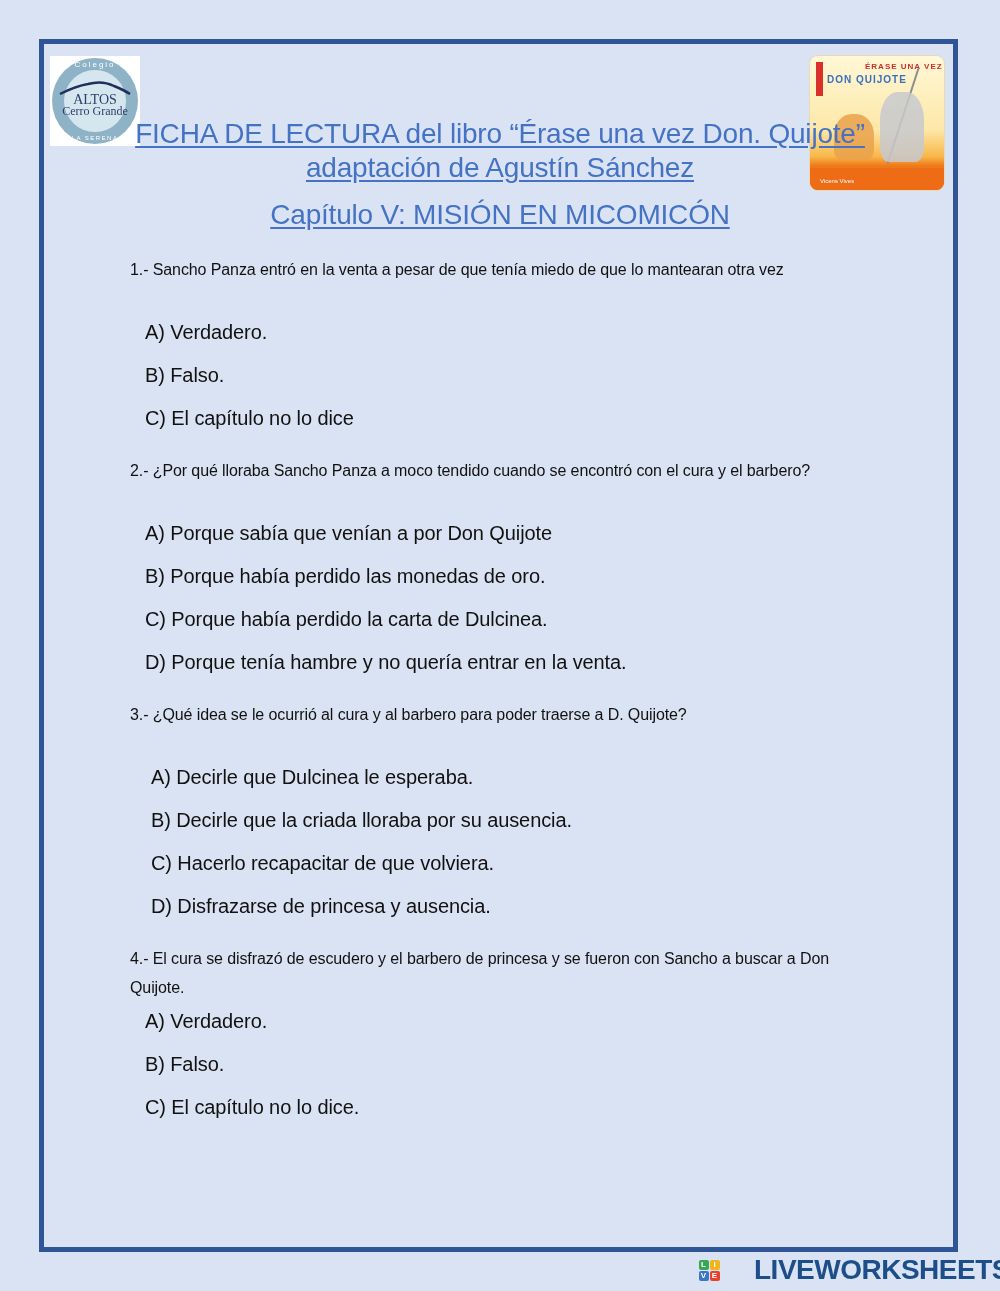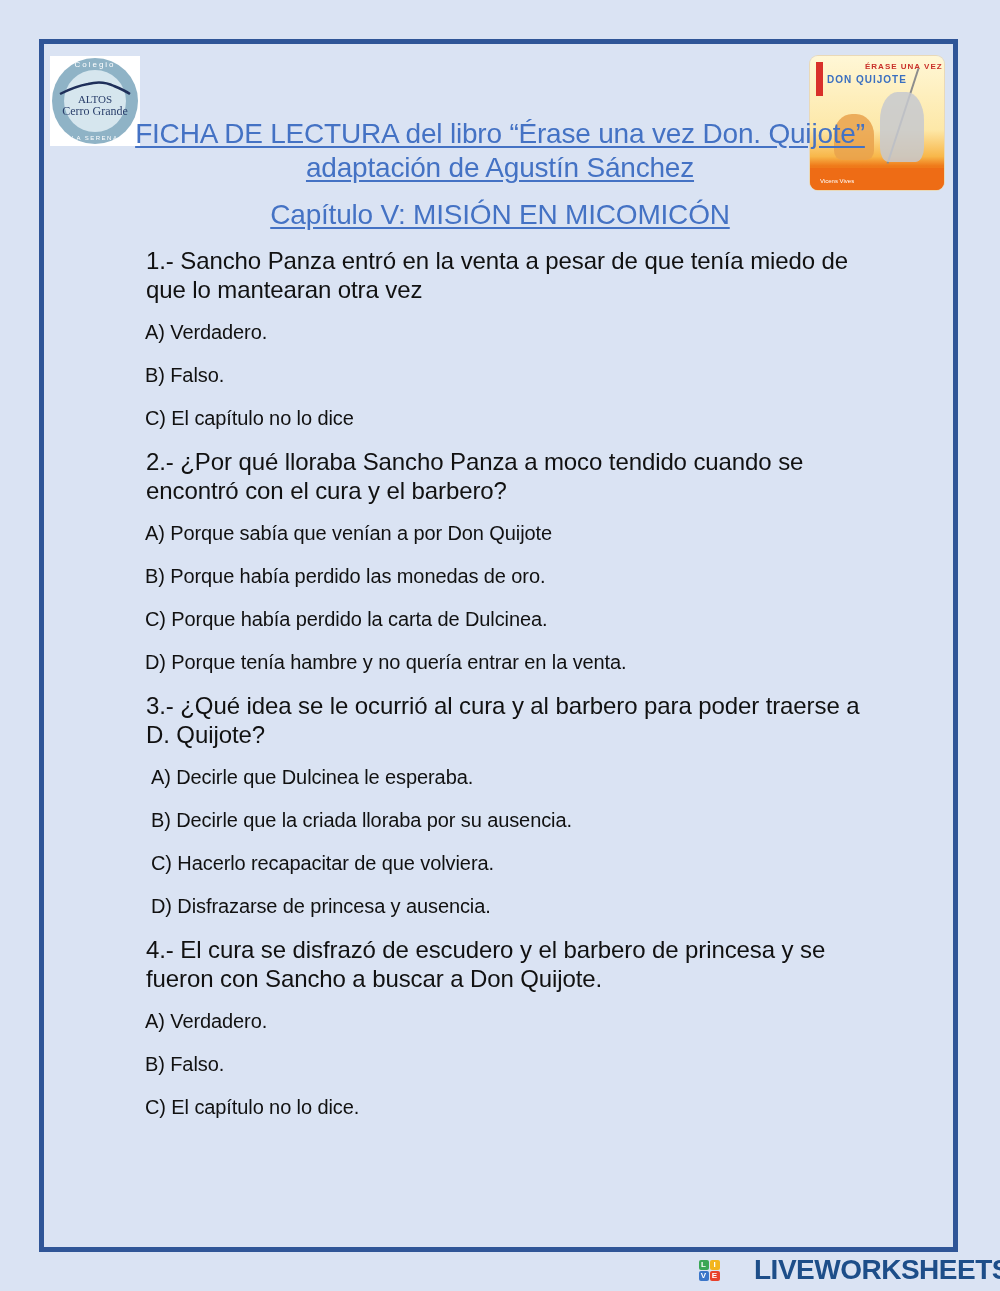--- a/index.html
+++ b/index.html
@@ -70,21 +70,21 @@
     .logo-mountain {
       position: absolute;
       left: 6px; top: 20px;
       width: 74px; height: 20px;
     }
     .logo-name1 {
       position: absolute;
       top: 36px; left: 0; width: 100%;
       text-align: center;
       font-family: "Liberation Serif", serif;
-      font-size: 11px;
+      font-size: 14px;
       color: #2a3f6b;
       line-height: 11px;
     }
     .logo-name2 {
       position: absolute;
       top: 48px; left: 0; width: 100%;
       text-align: center;
       font-family: "Liberation Serif", serif;
       font-size: 12px;
       color: #2a3f6b;
@@ -170,26 +170,27 @@
       text-decoration: underline;
       text-underline-offset: 3px;
       white-space: nowrap;
       letter-spacing: -0.2px;
     }
     .h1 { top: 118px; }
     .h2 { top: 152px; text-align: center; }
     .h3 { top: 199px; }
     .q {
       position: absolute;
-      left: 146px;
+      left: 130px;
       width: 740px;
-      font-size: 24px;
+      font-size: 16px;
       line-height: 29px;
       color: #111;
       letter-spacing: -0.1px;
+      margin-top: 9px;
     }
     .opt {
       position: absolute;
       font-size: 20px;
       line-height: 24px;
       color: #111;
       white-space: nowrap;
       letter-spacing: -0.1px;
     }
     .watermark {

